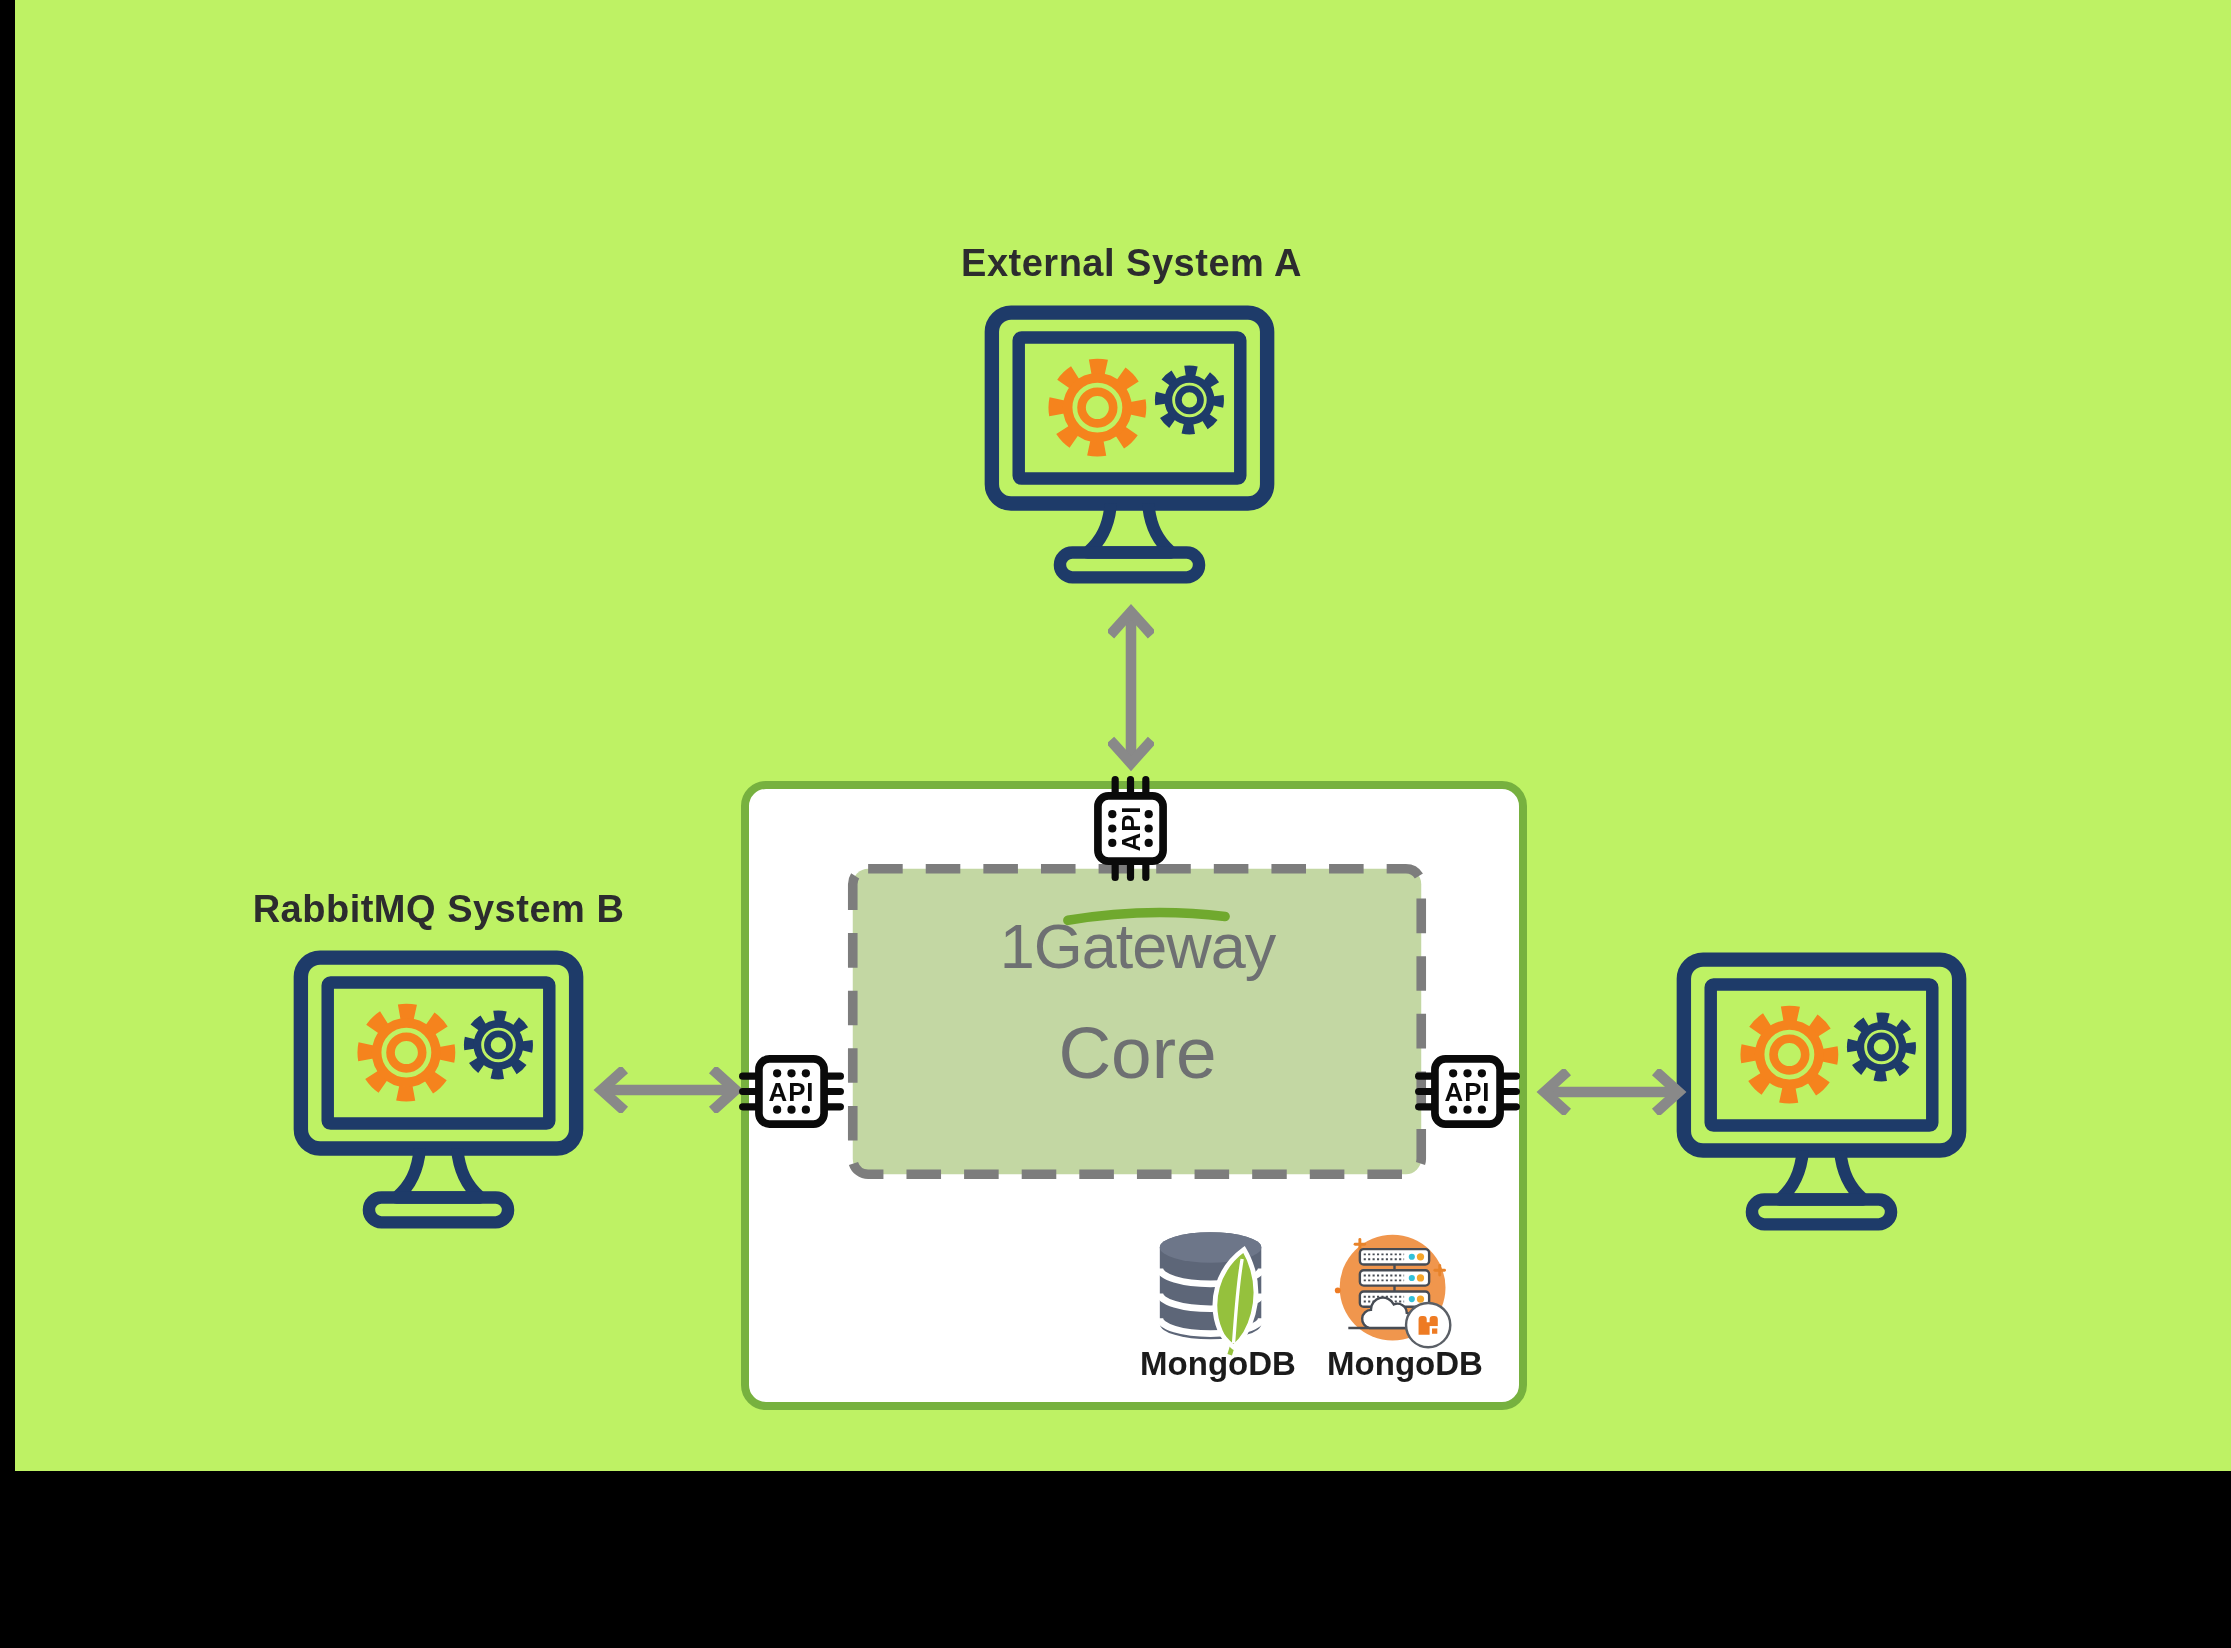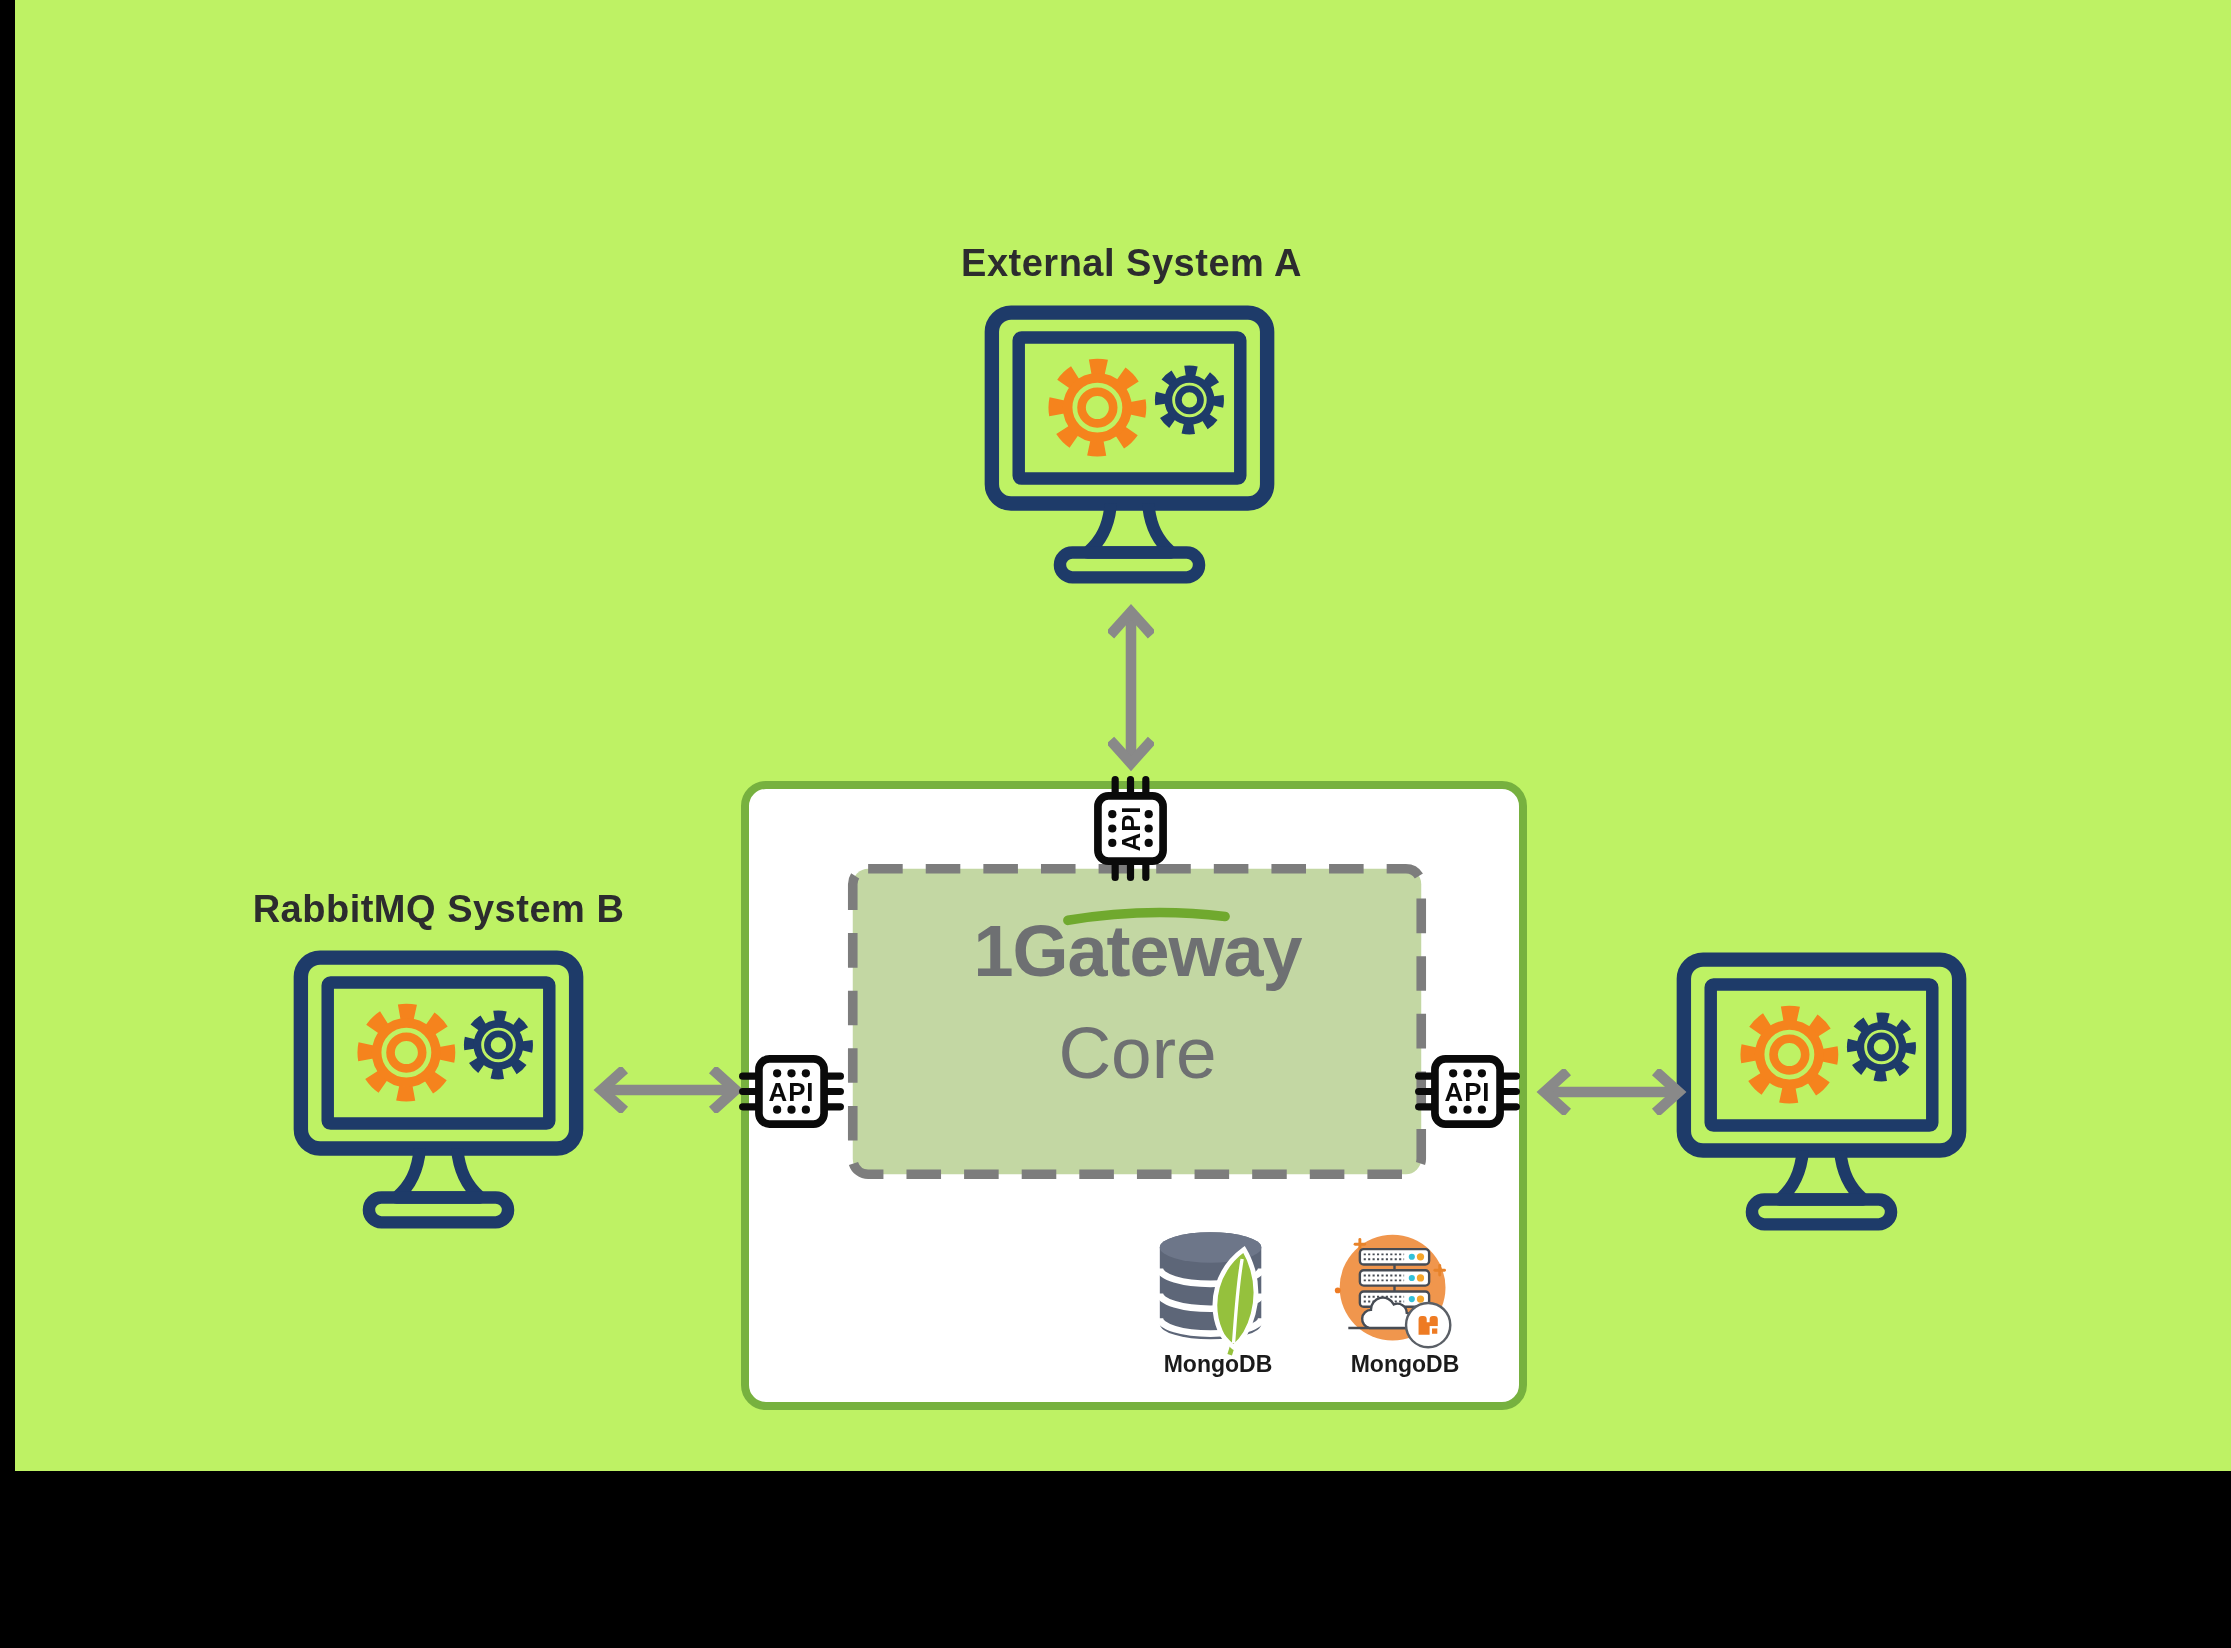--- a/index.html
+++ b/index.html
@@ -44,22 +44,22 @@
 
   .core-box-svg { position: absolute; left: 832px; top: 863px; width: 580px; height: 317px; }
 
   .logo-swoosh { position: absolute; left: 1047px; top: 905px; width: 169px; height: 23px; }
 
   .logo-text {
     position: absolute;
     left: 839px; top: 915px;
     width: 567px;
     text-align: center;
-    font-size: 72px;
-    font-weight: bold;
+    font-size: 63px;
+    font-weight: normal;
     letter-spacing: -1px;
     color: #6e7072;
     line-height: 1;
   }
   .core-label {
     position: absolute;
     left: 839px; top: 1016px;
     width: 567px;
     text-align: center;
     font-size: 73px;
@@ -75,21 +75,21 @@
     font-weight: bold;
     letter-spacing: 1px;
     fill: #0a0a0a;
   }
 
   .service-icon { position: absolute; }
   .service-label {
     position: absolute;
     width: 288px;
     text-align: center;
-    font-size: 23px;
+    font-size: 33px;
     font-weight: bold;
     color: #1b1b1b;
     line-height: 38px;
   }
 </style>
 </head>
 <body>
 
 <div class="canvas">
 

